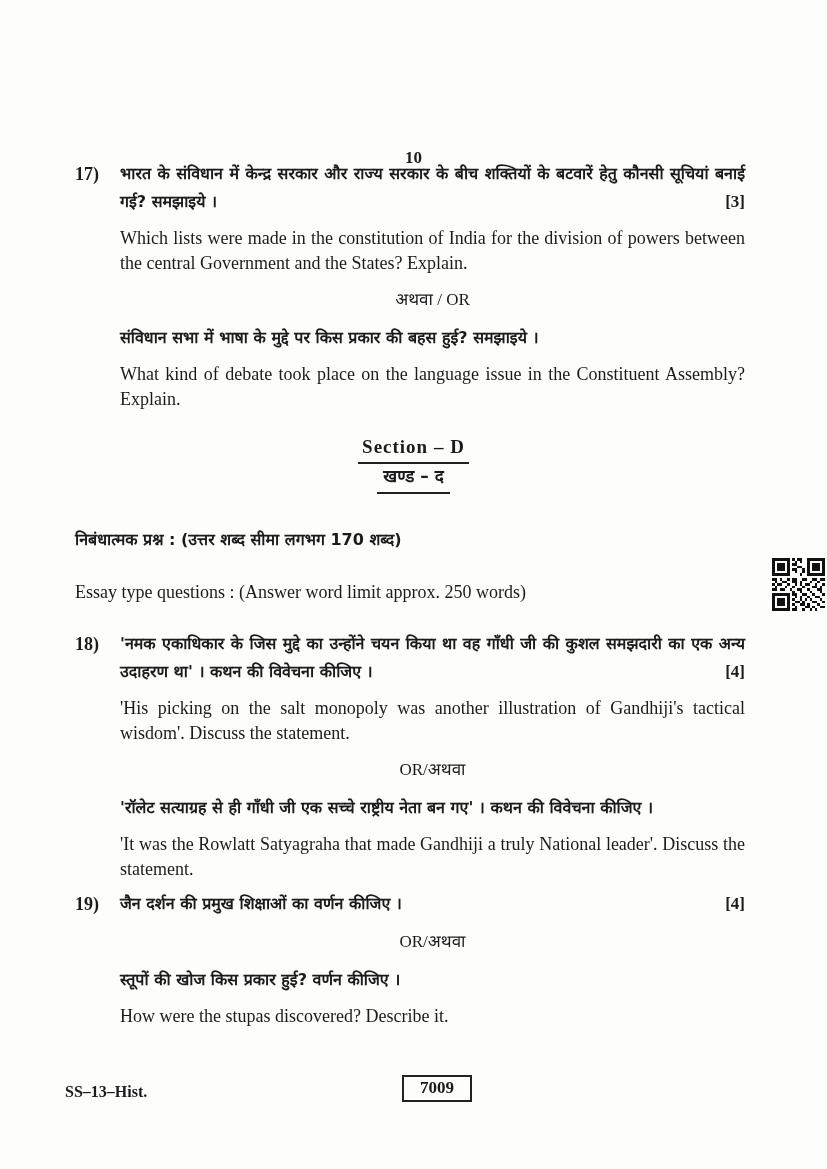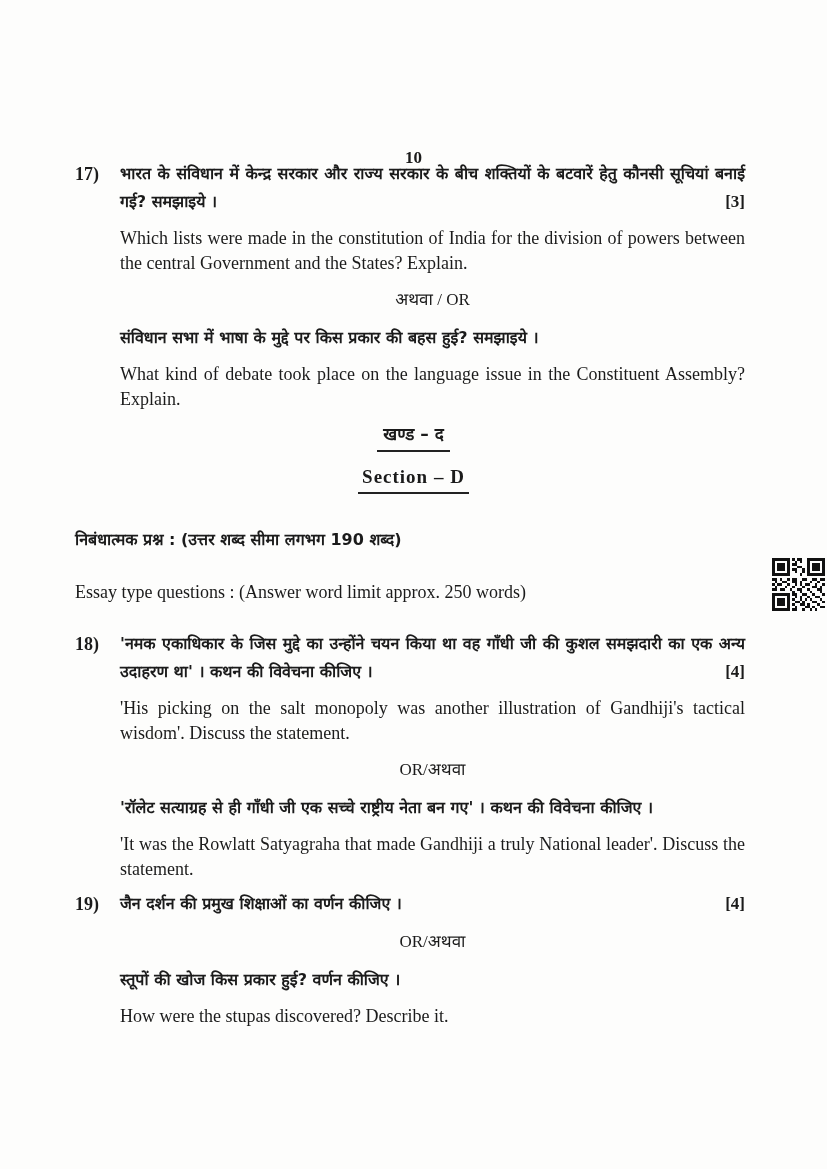--- a/index.html
+++ b/index.html
@@ -107,26 +107,26 @@
         </div>
         <p class="en">Which lists were made in the constitution of India for the division of powers between the central Government and the States? Explain.</p>
         <div class="or-label">अथवा / OR</div>
         <p class="hi alt-hi">संविधान सभा में भाषा के मुद्दे पर किस प्रकार की बहस हुई? समझाइये ।</p>
         <p class="en">What kind of debate took place on the language issue in the Constituent Assembly? Explain.</p>
       </div>
     </div>
   </section>
 
   <div class="section-head" style="top:422px;">
+    <span class="line"><span class="sec-en">Section – D</span></span>
     <span class="line"><span class="sec-hi">खण्ड – द</span></span>
-    <span class="line"><span class="sec-en">Section – D</span></span>
   </div>
 
   <div class="block" style="top:527px;">
-    <p class="note-hi">निबंधात्मक प्रश्न : (उत्तर शब्द सीमा लगभग 190 शब्द)</p>
+    <p class="note-hi">निबंधात्मक प्रश्न : (उत्तर शब्द सीमा लगभग 170 शब्द)</p>
     <p class="note-en">Essay type questions : (Answer word limit approx. 250 words)</p>
   </div>
 
   <div class="qr">
     <svg viewBox="0 0 21 21" shape-rendering="crispEdges" aria-hidden="true">
       <rect x="0" y="0" width="21" height="21" fill="#fdfdfc"></rect>
       <g fill="#111">
 
         <rect x="0" y="0" width="7" height="7"></rect>
           <rect x="1" y="1" width="5" height="5" fill="#fdfdfc"></rect>
@@ -241,14 +241,18 @@
           <p class="hi">जैन दर्शन की प्रमुख शिक्षाओं का वर्णन कीजिए ।</p>
           <span class="marks">[4]</span>
         </div>
         <div class="or-label">OR/अथवा</div>
         <p class="hi alt-hi">स्तूपों की खोज किस प्रकार हुई? वर्णन कीजिए ।</p>
         <p class="en">How were the stupas discovered? Describe it.</p>
       </div>
     </div>
   </section>
 
+  <div class="footer">
+    <span class="footer-left">SS–13–Hist.</span>
+    <span class="footer-box">7009</span>
+  </div>
 
 </div>
 
 </body></html>

